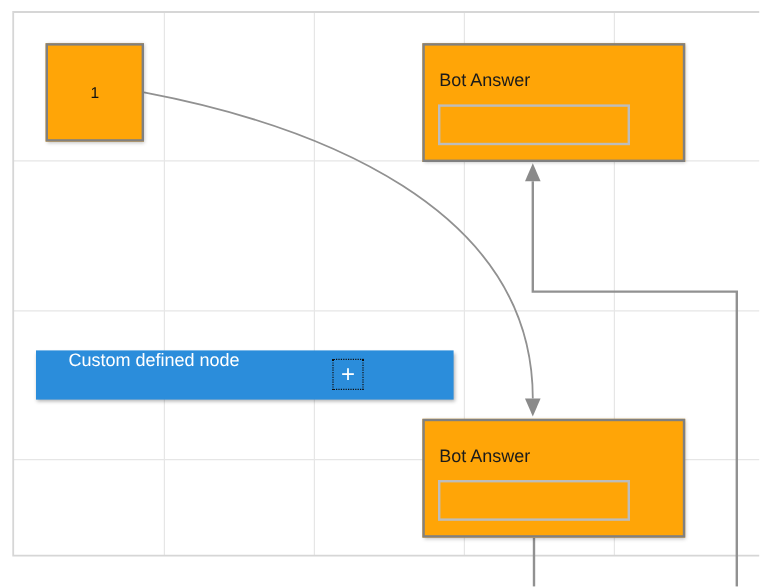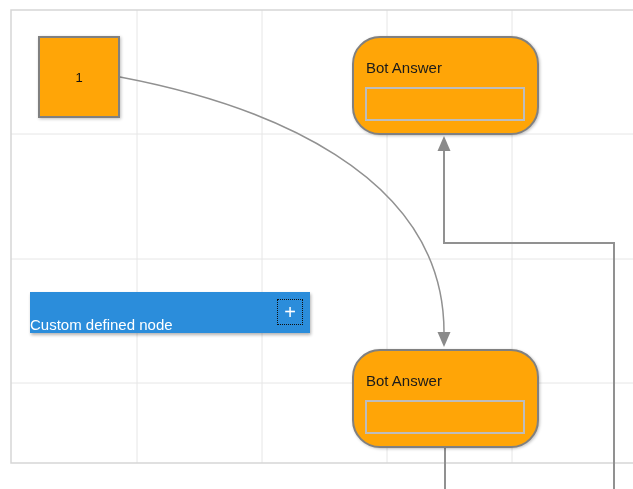--- a/index.html
+++ b/index.html
@@ -13,36 +13,37 @@
   .node {
     position:absolute; box-sizing:border-box;
     border:2px solid #808080;
     box-shadow:1px 1px 3px rgba(0,0,0,0.25);
   }
   .square-node {
     left:38px; top:36px; width:82px; height:82px;
     display:flex; align-items:center; justify-content:center;
     font-size:13px; color:#111111;
   }
-  .bot-node { left:352px; width:187px; height:99px;border-radius:28px; }
+  .bot-node { left:352px; width:219px; height:99px; }
   .bot-node.top    { top:36px; }
   .bot-node.bottom { top:349px; }
   .bot-title {
     position:absolute; left:12px; top:22px;
     font-size:15px; line-height:16px; color:#1b1b1b; white-space:nowrap;
   }
   .bot-input {
     position:absolute; left:11px; top:49px; width:160px; height:34px;
     box-sizing:border-box; border:2px solid #bdbdbd; background:transparent;
   }
 
   .palette-node {
-    position:absolute; left:30px; top:292px; width:280px; height:41px;
+    position:absolute; left:30px; top:292px; width:348px; height:41px;
     box-sizing:border-box;
-    display:flex; align-items:flex-end;
+    display:flex; align-items:flex-start;
+    padding-left:27px;
     font-size:15px;
     box-shadow:1px 2px 3px rgba(0,0,0,0.3);
     cursor:pointer;
   }
   .add-box {
     position:absolute; left:247px; top:7px; width:26px; height:26px;
     box-sizing:border-box; border:1px dotted #101010;
     display:flex; align-items:center; justify-content:center;
     font-size:20px; line-height:20px; font-weight:400;
   }

